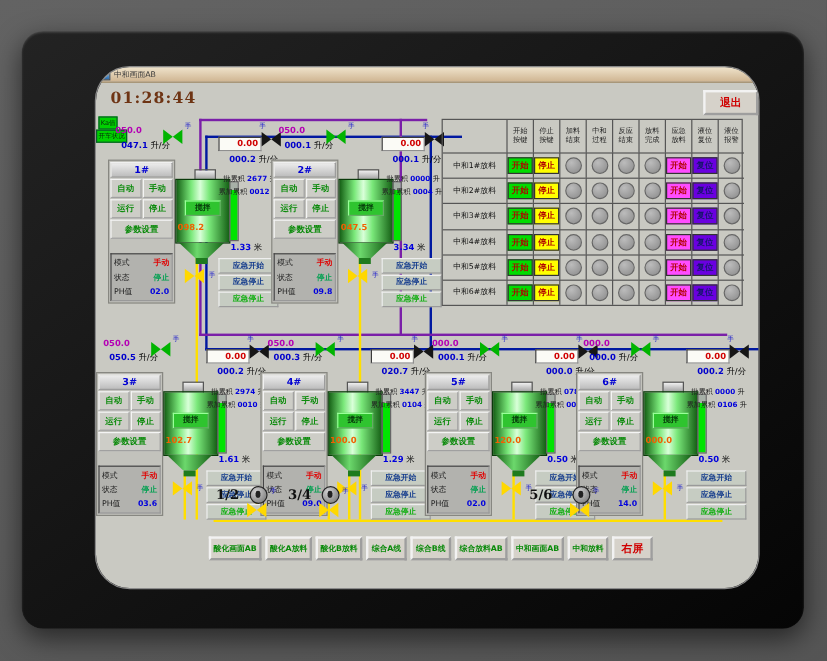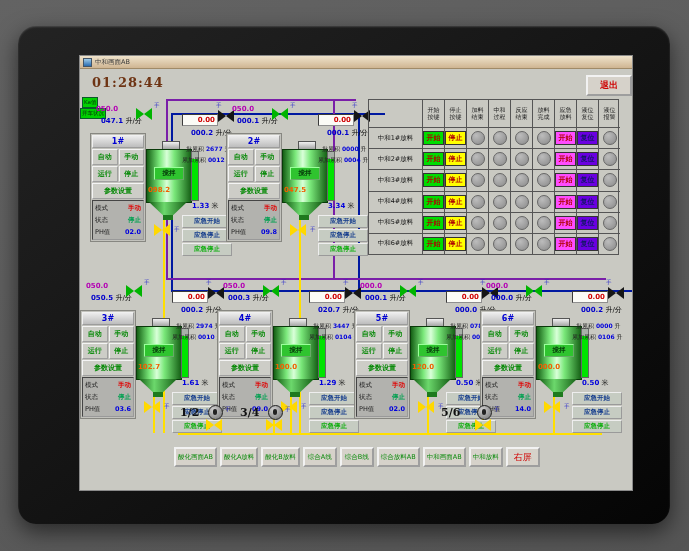--- a/index.html
+++ b/index.html
@@ -1,19 +1,19 @@
 <!DOCTYPE html>
 <html><head>
 <meta charset="utf-8">
 <style>
   html,body{margin:0;padding:0;background:#4f4f4f;}
   .stage{position:relative;width:689px;height:551px;background:linear-gradient(160deg,#636363,#555);overflow:hidden;font-family:"DejaVu Sans",sans-serif;}
   .device{position:absolute;left:18px;top:26px;width:652px;height:498px;border-radius:18px;
           background:linear-gradient(145deg,#232323,#050505);box-shadow:0 8px 22px rgba(0,0,0,.55), inset 0 1px 2px rgba(255,255,255,.18);}
-  .screen{position:absolute;left:80px;top:56px;width:552px;height:434px;background:#c9c9c2;outline:1px solid #8a8a8a;overflow:hidden;font-size:7px;color:#111;}
+  .screen{position:absolute;left:80px;top:56px;width:552px;height:434px;background:#c9c9c2;outline:1px solid #8a8a8a;overflow:hidden;font-size:7px;color:#111;border-radius:28px;}
   .abs{position:absolute;}
 
   
   .titlebar{position:absolute;left:0;top:0;right:0;height:13px;background:linear-gradient(#efe3cb,#cfb592);display:flex;align-items:center;gap:3px;padding-left:3px;box-sizing:border-box;border-bottom:1px solid #a08a68;}
   .wicon{width:7px;height:7px;background:linear-gradient(#9ecbe8,#2b6cb0);border:1px solid #456;}
   .wtitle{font-size:6.5px;color:#3a3a3a;}
   .clock{position:absolute;left:12px;top:19px;font-family:"DejaVu Serif",serif;font-size:13px;letter-spacing:1px;color:#6e3414;font-weight:bold;}
   .mtitle{position:absolute;left:90px;top:20px;width:260px;text-align:center;font-size:13.5px;font-weight:900;color:#000;}
   .stitle{position:absolute;left:288px;top:26px;width:251px;text-align:center;font-size:11px;font-weight:900;color:#000;}
   .exitbtn{position:absolute;left:506px;top:19px;width:42px;height:17px;background:#d6d2ca;border:2px outset #f2f2f2;color:#cf0000;font-weight:bold;font-size:9px;display:flex;align-items:center;justify-content:center;}
@@ -37,21 +37,21 @@
   .r-pv{left:0;top:11px;color:#000;margin-left:11px;}
   .r-pv .v{color:#0000cc;font-weight:bold;}
   .r-pv2{left:90px;top:23px;}
   .vbox{left:92px;top:9px;width:32px;height:10px;background:#fbfbf6;border:1px inset #8f8f8f;color:#d00000;font-weight:bold;text-align:right;padding-right:2px;line-height:10px;}
   .gv{left:46px;top:2px;} .kv{left:128px;top:4px;}
   .panel{left:0;top:28px;width:52px;background:#c2c2bc;border:1px solid #878781;padding:1px;}
   .ptitle{height:11px;background:linear-gradient(#ececec,#bdbdbd);border:1px outset #f0f0f0;color:#0000d2;font-weight:bold;font-size:8px;display:flex;align-items:center;justify-content:center;}
   .pgrid{display:grid;grid-template-columns:1fr 1fr;gap:1px;margin-top:1px;}
   .pbtn{height:14px;background:#cdcdc7;border:1px outset #f4f4f4;color:#0a8a0a;font-weight:bold;font-size:7px;display:flex;align-items:center;justify-content:center;}
   .pbtn.wide{grid-column:1/3;}
-  .pstatus{margin-top:1px;background:#b2b2ae;border:1px inset #999;padding:1px 2px;font-size:6.5px;}
+  .pstatus{margin-top:12px;background:#b2b2ae;border:1px inset #999;padding:1px 2px;font-size:6.5px;}
   .pstatus div{display:flex;justify-content:space-between;align-items:center;height:12px;}
   .sl{color:#222;} .red{color:#e00000;font-weight:bold;} .grn{color:#00a050;font-weight:bold;} .blu{color:#0000dd;font-weight:bold;}
   .tank{left:56px;top:36px;width:53px;height:82px;}
   .tank>div{position:absolute;}
   .motor{left:16px;top:0;width:16px;height:9px;background:linear-gradient(#f0f0f0,#909090);border:1px solid #555;}
   .tbody{left:0;top:8px;width:44px;height:52px;background:linear-gradient(90deg,#156015,#7ae87a 28%,#d9ffd9 45%,#7ae87a 62%,#156015);border:1px solid #0a3a0a;}
   .strip{left:45px;top:10px;width:6px;height:48px;border:1px solid #666;background:linear-gradient(#a7b0a7 0 14%,#00e400 14% 100%);}
   .tbtn{left:8px;top:26px;width:28px;height:11px;background:#2fc42f;border:1px outset #9f9;color:#063c0a;font-size:6.5px;font-weight:bold;display:flex;align-items:center;justify-content:center;}
   .tval{left:2px;top:45px;color:#f06000;font-weight:bold;}
   .cone{left:3px;top:61px;width:38px;height:13px;background:linear-gradient(90deg,#156015,#6cd86c 40%,#156015);clip-path:polygon(0 0,100% 0,64% 100%,36% 100%);}
@@ -79,21 +79,21 @@
   .resetb{background:#6a00e0;color:#16166b;}
   .circ{width:12px;height:12px;border-radius:50%;background:radial-gradient(circle at 35% 30%,#bcbcbc,#8a8a8a);border:1px solid #666;}
 
   
   .pump{position:absolute;width:13px;height:13px;border-radius:50%;background:radial-gradient(circle at 35% 30%,#d2d2d2,#6f6f6f);border:1px solid #222;}
   .pump::after{content:"";position:absolute;left:4px;top:3px;width:4px;height:6px;background:#222;border-radius:2px;}
   .pumplbl{position:absolute;font-family:"DejaVu Serif",serif;font-size:11px;color:#111;font-weight:bold;}
 
   
   .navbar{position:absolute;left:94px;top:391px;display:flex;gap:3px;}
-  .navbtn{min-width:34px;height:20px;padding:0 2px;background:#d6d2ca;border:2px outset #f2f2f2;color:#0a8a0a;font-weight:normal;font-size:6.5px;display:flex;align-items:center;justify-content:center;box-sizing:border-box;}
+  .navbtn{min-width:34px;height:20px;padding:0 2px;background:#d6d2ca;border:2px outset #f2f2f2;color:#0a8a0a;font-weight:bold;font-size:6.5px;display:flex;align-items:center;justify-content:center;box-sizing:border-box;}
   .navbtn.right-screen{color:#d00000;font-size:9px;}
 </style>
 </head>
 <body>
 
 <div class="stage">
   <div class="device">
     <div class="screen" style="left:62px;top:30px;">
 
       <div class="titlebar">

